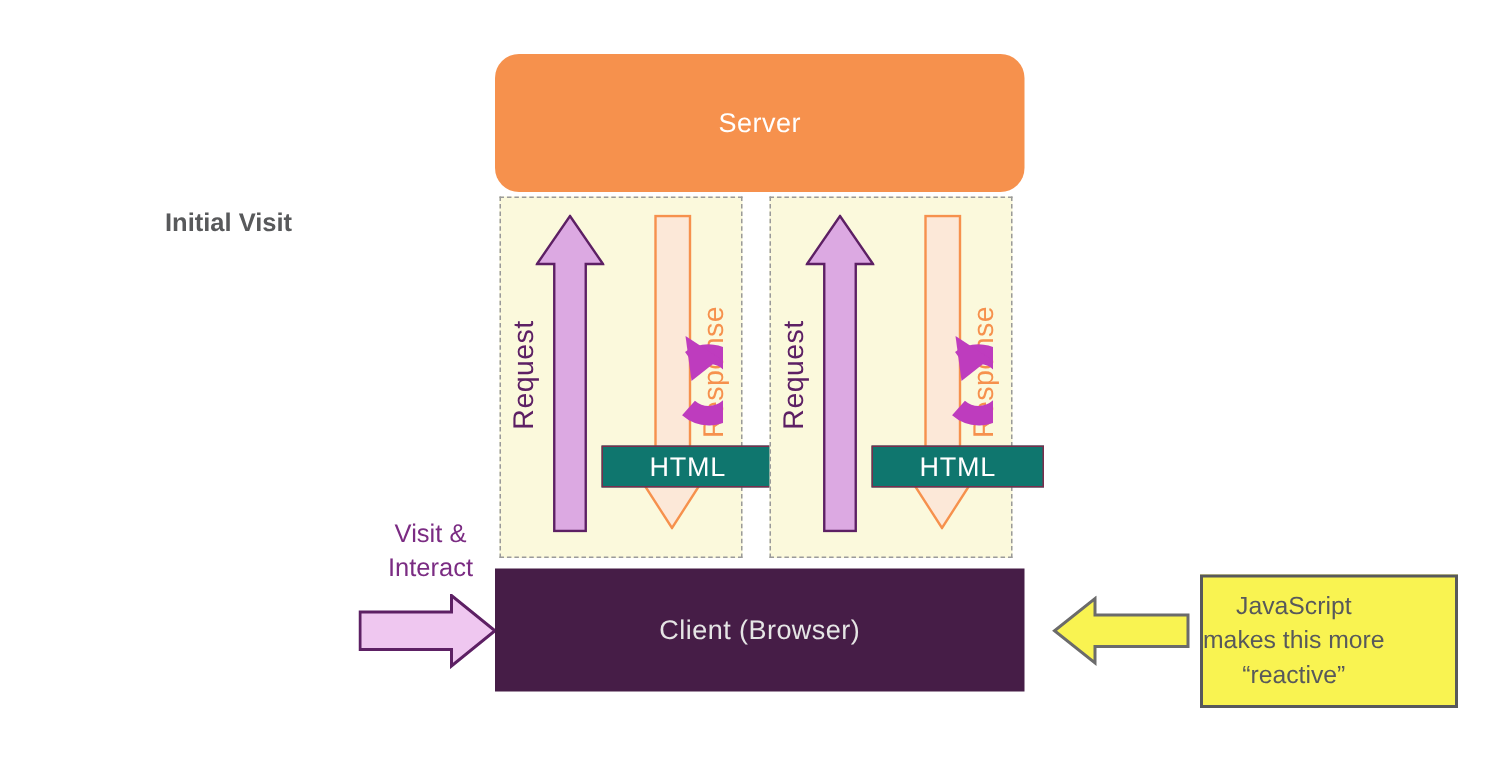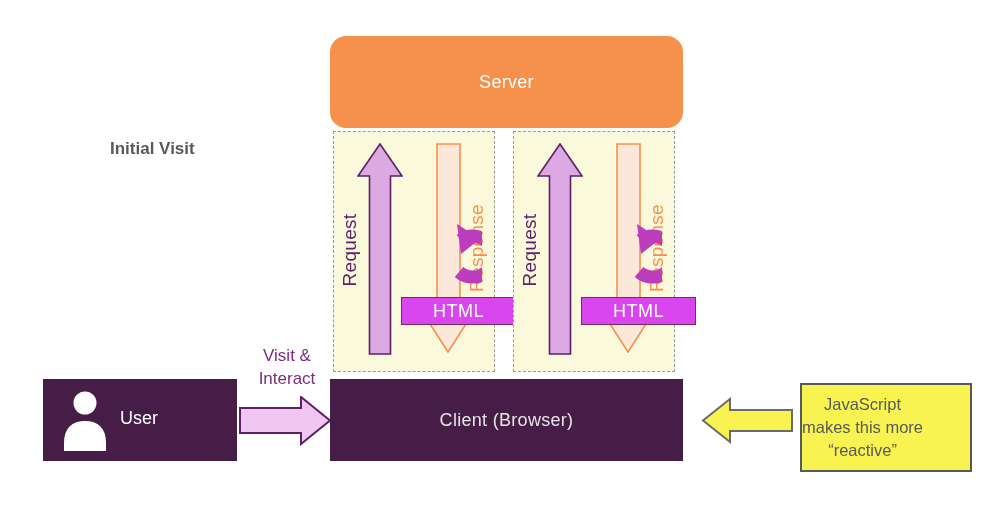--- a/index.html
+++ b/index.html
@@ -36,21 +36,21 @@
   .refresh{position:absolute;left:82px;top:89px;}
   .vlabel{
     position:absolute;white-space:nowrap;
     transform:translate(-50%,-50%) rotate(-90deg);
     font-size:19px;letter-spacing:.3px;
   }
   .req-label{left:16px;top:118px;color:#5D2064;}
   .resp-label{left:143px;top:116px;color:#F6914D;}
   .html-box{
     position:absolute;left:67px;top:165px;width:115px;height:28px;
-    background:#d946ef;border:1.6px solid #7A2D4D;box-sizing:border-box;
+    background:#0f766e;border:1.6px solid #7A2D4D;box-sizing:border-box;
     display:flex;align-items:center;justify-content:center;
     color:#ffffff;font-size:18px;letter-spacing:.5px;
   }
   
   .caption{color:#58595B;font-weight:bold;font-size:17px;line-height:23px;white-space:pre-line;}
   .caption-left{position:absolute;left:110px;top:137px;width:216px;text-align:left;}
   .caption-right{position:absolute;left:689px;top:134px;width:240px;text-align:left;}
   .visit-label{
     position:absolute;left:234px;top:344px;width:106px;text-align:center;
     color:#7B2C83;font-size:17px;line-height:23px;white-space:pre-line;
@@ -104,27 +104,20 @@
     <span class="vlabel resp-label">Response</span>
     <svg class="refresh" width="66" height="66" viewBox="0 0 66 66">
       <path d="M 43 51 A 20.5 20.5 0 1 0 44.5 19" fill="none" stroke="#BE3CBE" stroke-width="13"></path>
       <polygon points="41,3 64,18 45,33" fill="#BE3CBE"></polygon>
     </svg>
     <div class="html-box">
       <span>HTML</span>
     </div>
   </div>
 
-  <div class="user-box">
-    <svg class="user-icon" width="58" height="62" viewBox="0 0 58 62">
-      <circle cx="28" cy="13" r="11.5" fill="#ffffff"></circle>
-      <path d="M7,61 L7,53 C7,38 15,31 28,31 C41,31 49,38 49,53 L49,61 Z" fill="#ffffff"></path>
-    </svg>
-    <span class="user-label">User</span>
-  </div>
 
   <div class="visit-label">Visit &amp;
 Interact</div>
   <svg class="visit-arrow" width="93" height="50" viewBox="0 0 93 50">
     <polygon points="1,12 62,12 62,1 91,24.5 62,48 62,37 1,37" fill="#EFC7F0" stroke="#5D2064" stroke-width="2"></polygon>
   </svg>
 
   <div class="client-box">
     <span>Client (Browser)</span>
   </div>

